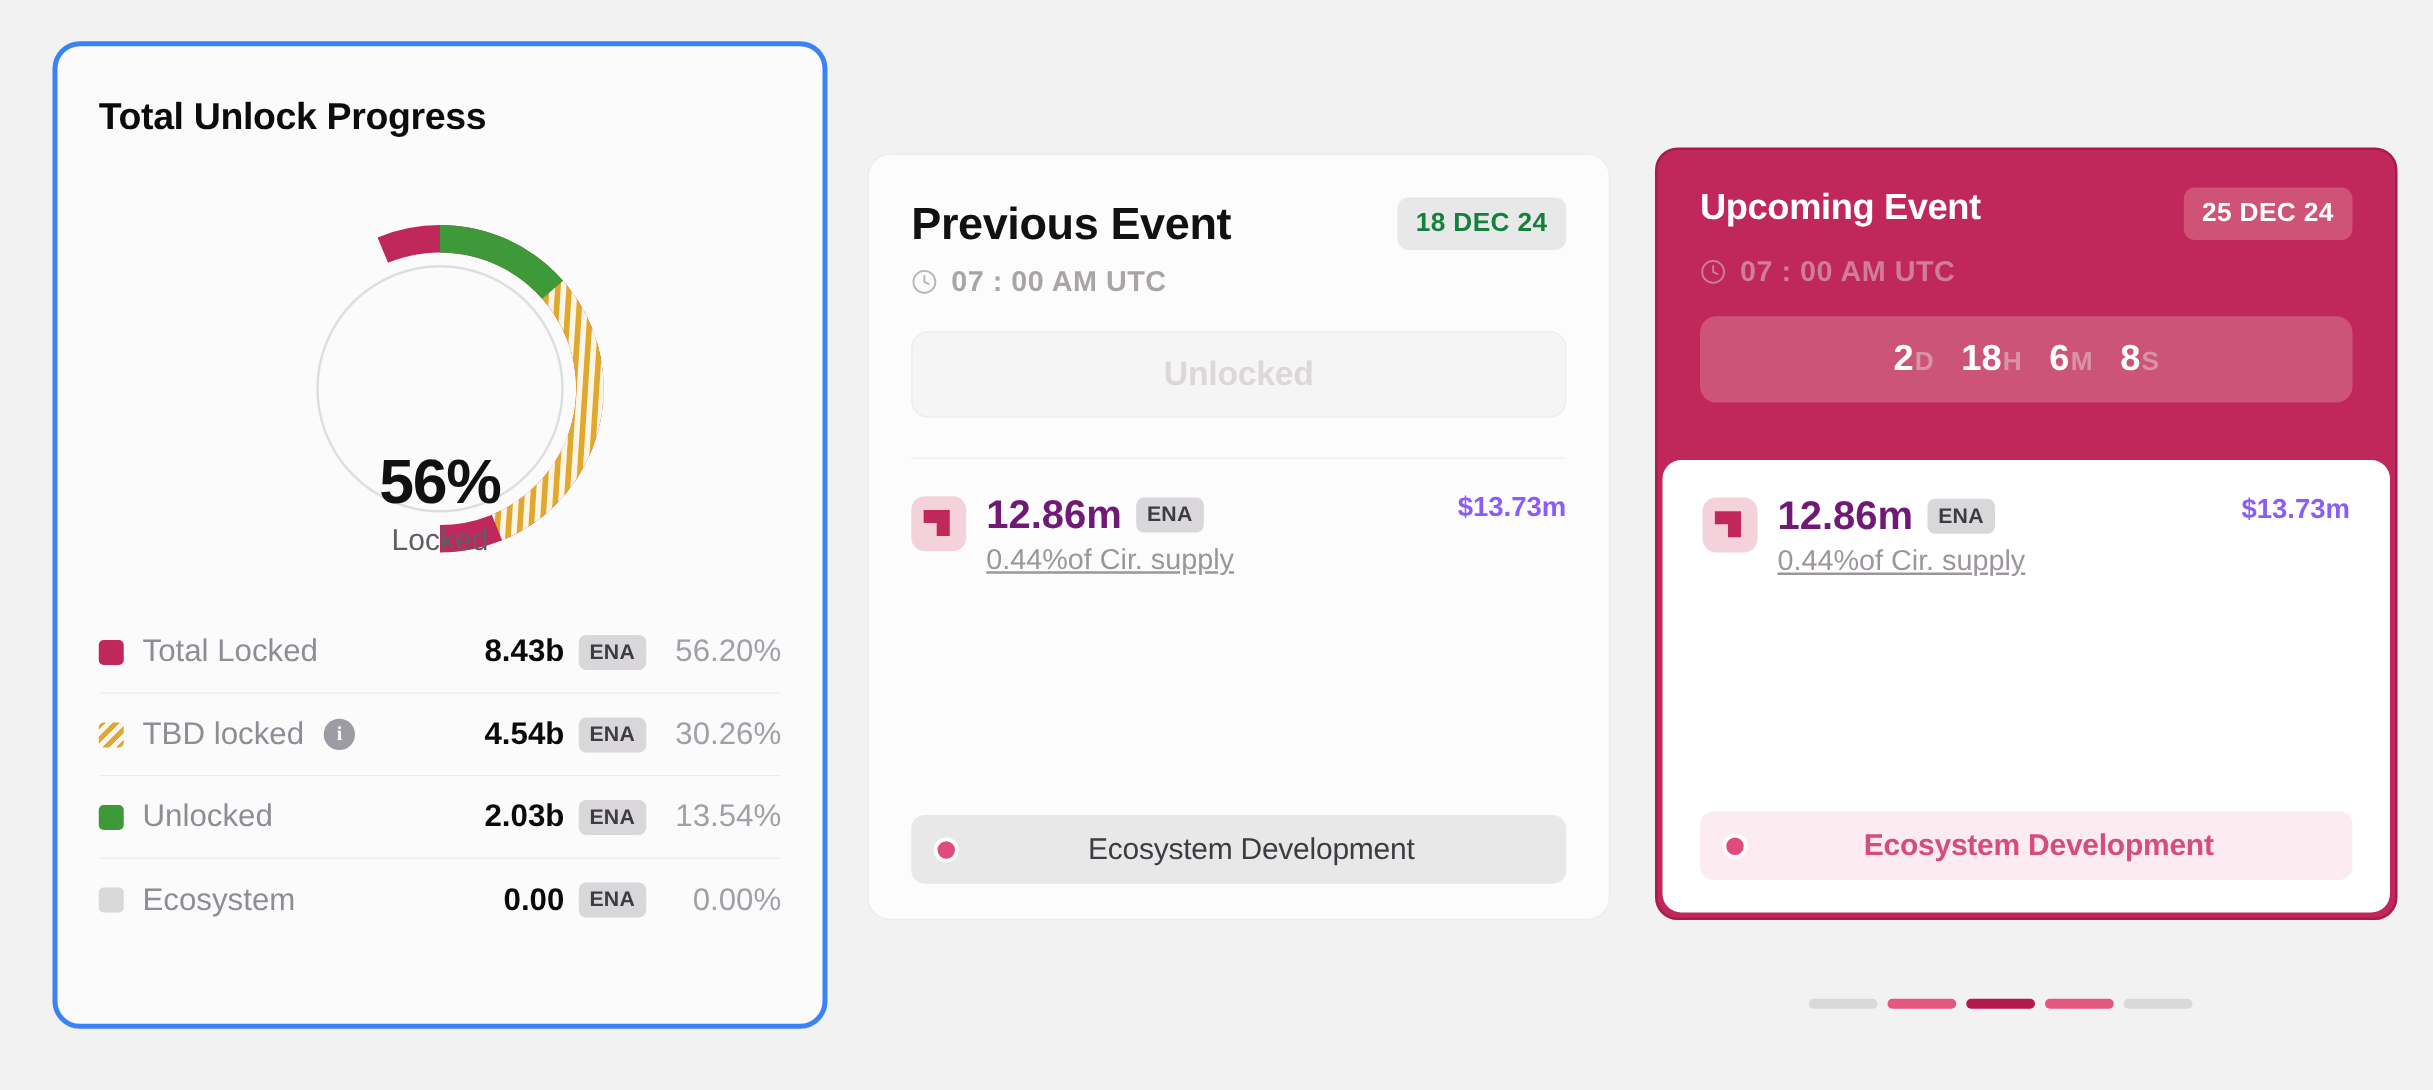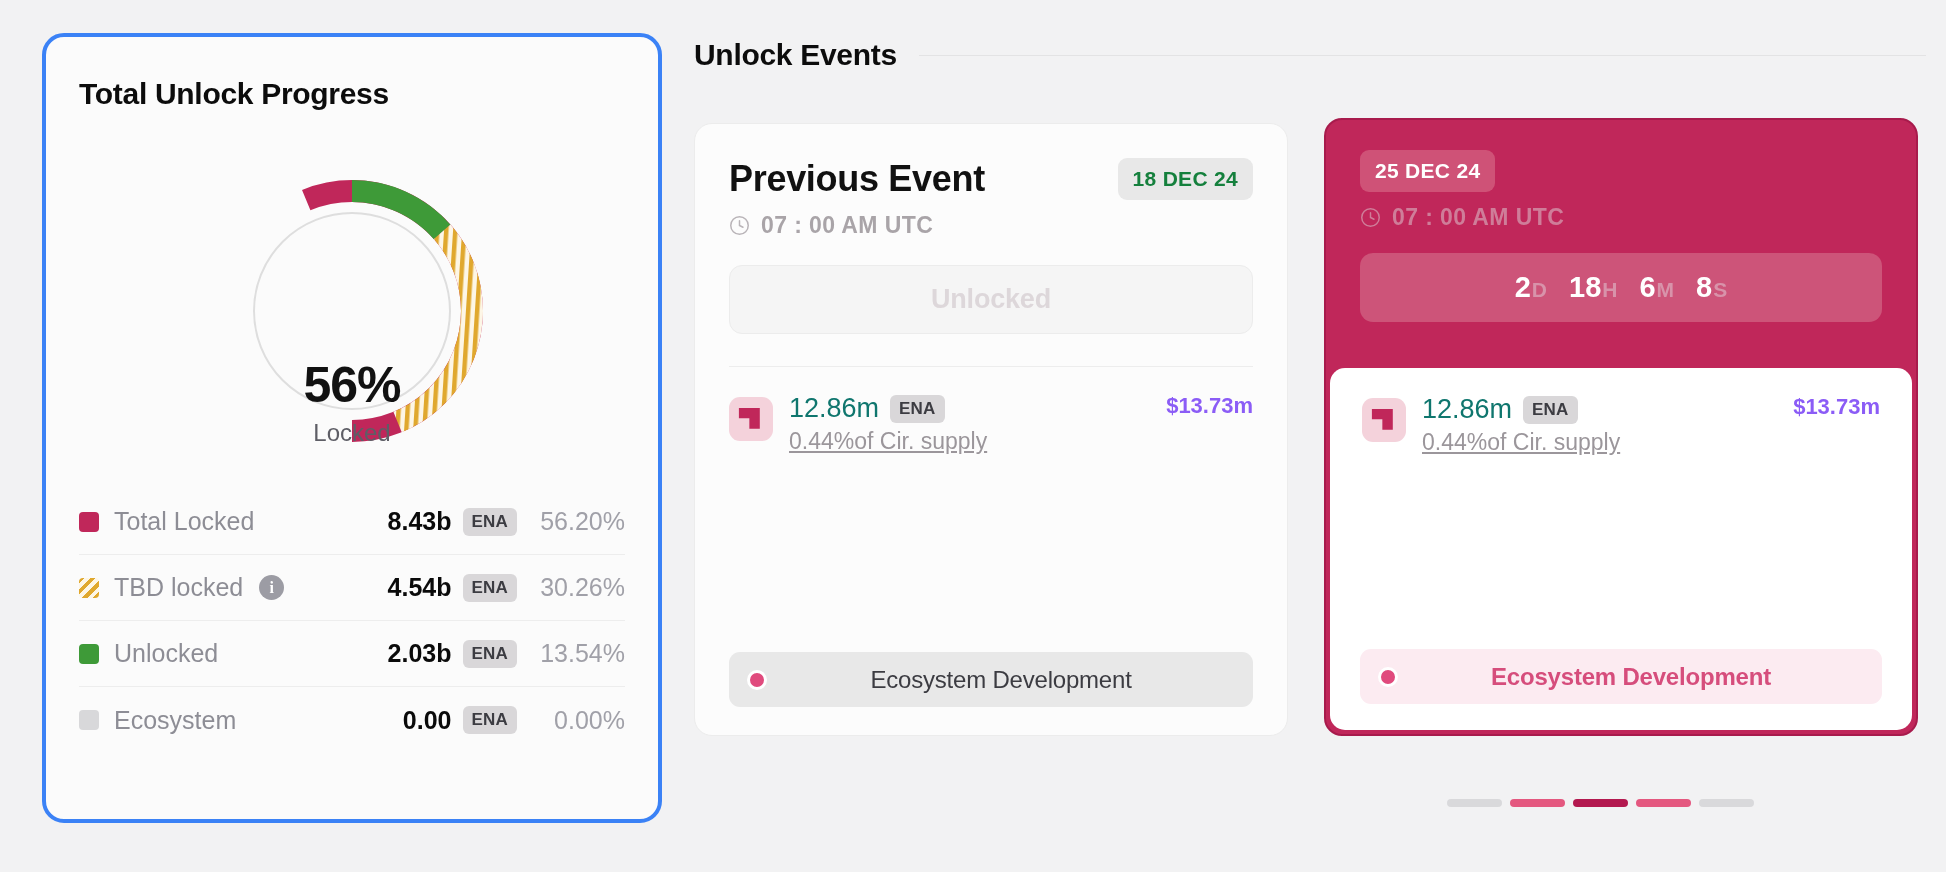--- a/index.html
+++ b/index.html
@@ -114,21 +114,21 @@
   .card-divider { margin-top: 32px; height: 1px; background: #ededed; }
 
   .token-row { display: flex; align-items: flex-start; padding: 26px 34px 0 34px; }
   .token-logo {
     width: 44px; height: 44px; border-radius: 11px; background: #f4d2db;
     flex: none; position: relative; margin-top: 4px;
   }
   .token-logo svg { position: absolute; left: 9px; top: 9px; }
   .token-info { margin-left: 16px; }
   .token-line1 { display: flex; align-items: center; }
-  .token-amt { font-size: 27px; font-weight: 400; color: #0f766e; }
+  .token-amt { font-size: 32px; font-weight: 700; color: #701a75; }
   .token-sub { font-size: 23px; color: #9b969b; margin-top: 4px; white-space: nowrap; text-decoration: underline; }
   .token-usd { margin-left: auto; font-size: 22px; font-weight: 700; color: #8b5cf6; }
 
   .tag-pill {
     position: absolute; left: 34px; right: 34px; bottom: 28px;
     height: 55px; border-radius: 11px; background: #e8e8e8;
     display: flex; align-items: center;
   }
   .tag-dot {
     width: 20px; height: 20px; border-radius: 50%; background: #e04a7d;
@@ -247,24 +247,20 @@
         <span class="legend-name">Ecosystem</span>
         <span class="legend-spacer"></span>
         <span class="legend-amt">0.00</span>
         <span class="ena-chip">ENA</span>
         <span class="legend-pct">0.00%</span>
       </div>
 
     </div>
   </div>
 
-  <div class="events-header">
-    <div class="events-title">Unlock Events</div>
-    <div class="events-rule"></div>
-  </div>
 
   <div class="prev-card">
     <div class="prev-top">
       <div class="prev-head">
         <div class="prev-name">Previous Event</div>
         <div class="date-chip">18 DEC 24</div>
       </div>
       <div class="time-row">
         <svg class="clock" viewBox="0 0 24 24">
           <circle cx="12" cy="12" r="10" fill="none" stroke="#b9b4b8" stroke-width="1.7"></circle>
@@ -294,20 +290,21 @@
 
     <div class="tag-pill">
       <span class="tag-dot"></span>
       <span class="tag-label">Ecosystem Development</span>
     </div>
   </div>
 
   <div class="up-card">
     <div class="up-top">
       <div class="prev-head">
+        <div class="up-name">Upcoming Event</div>
         <div class="up-date-chip">25 DEC 24</div>
       </div>
       <div class="time-row">
         <svg class="clock" viewBox="0 0 24 24">
           <circle cx="12" cy="12" r="10" fill="none" stroke="#cf7d99" stroke-width="1.7"></circle>
           <path d="M12 6.5 V12 L16 14" fill="none" stroke="#cf7d99" stroke-width="1.7" stroke-linecap="round"></path>
         </svg>
         <span class="up-time-txt">07 : 00 AM UTC</span>
       </div>
 

